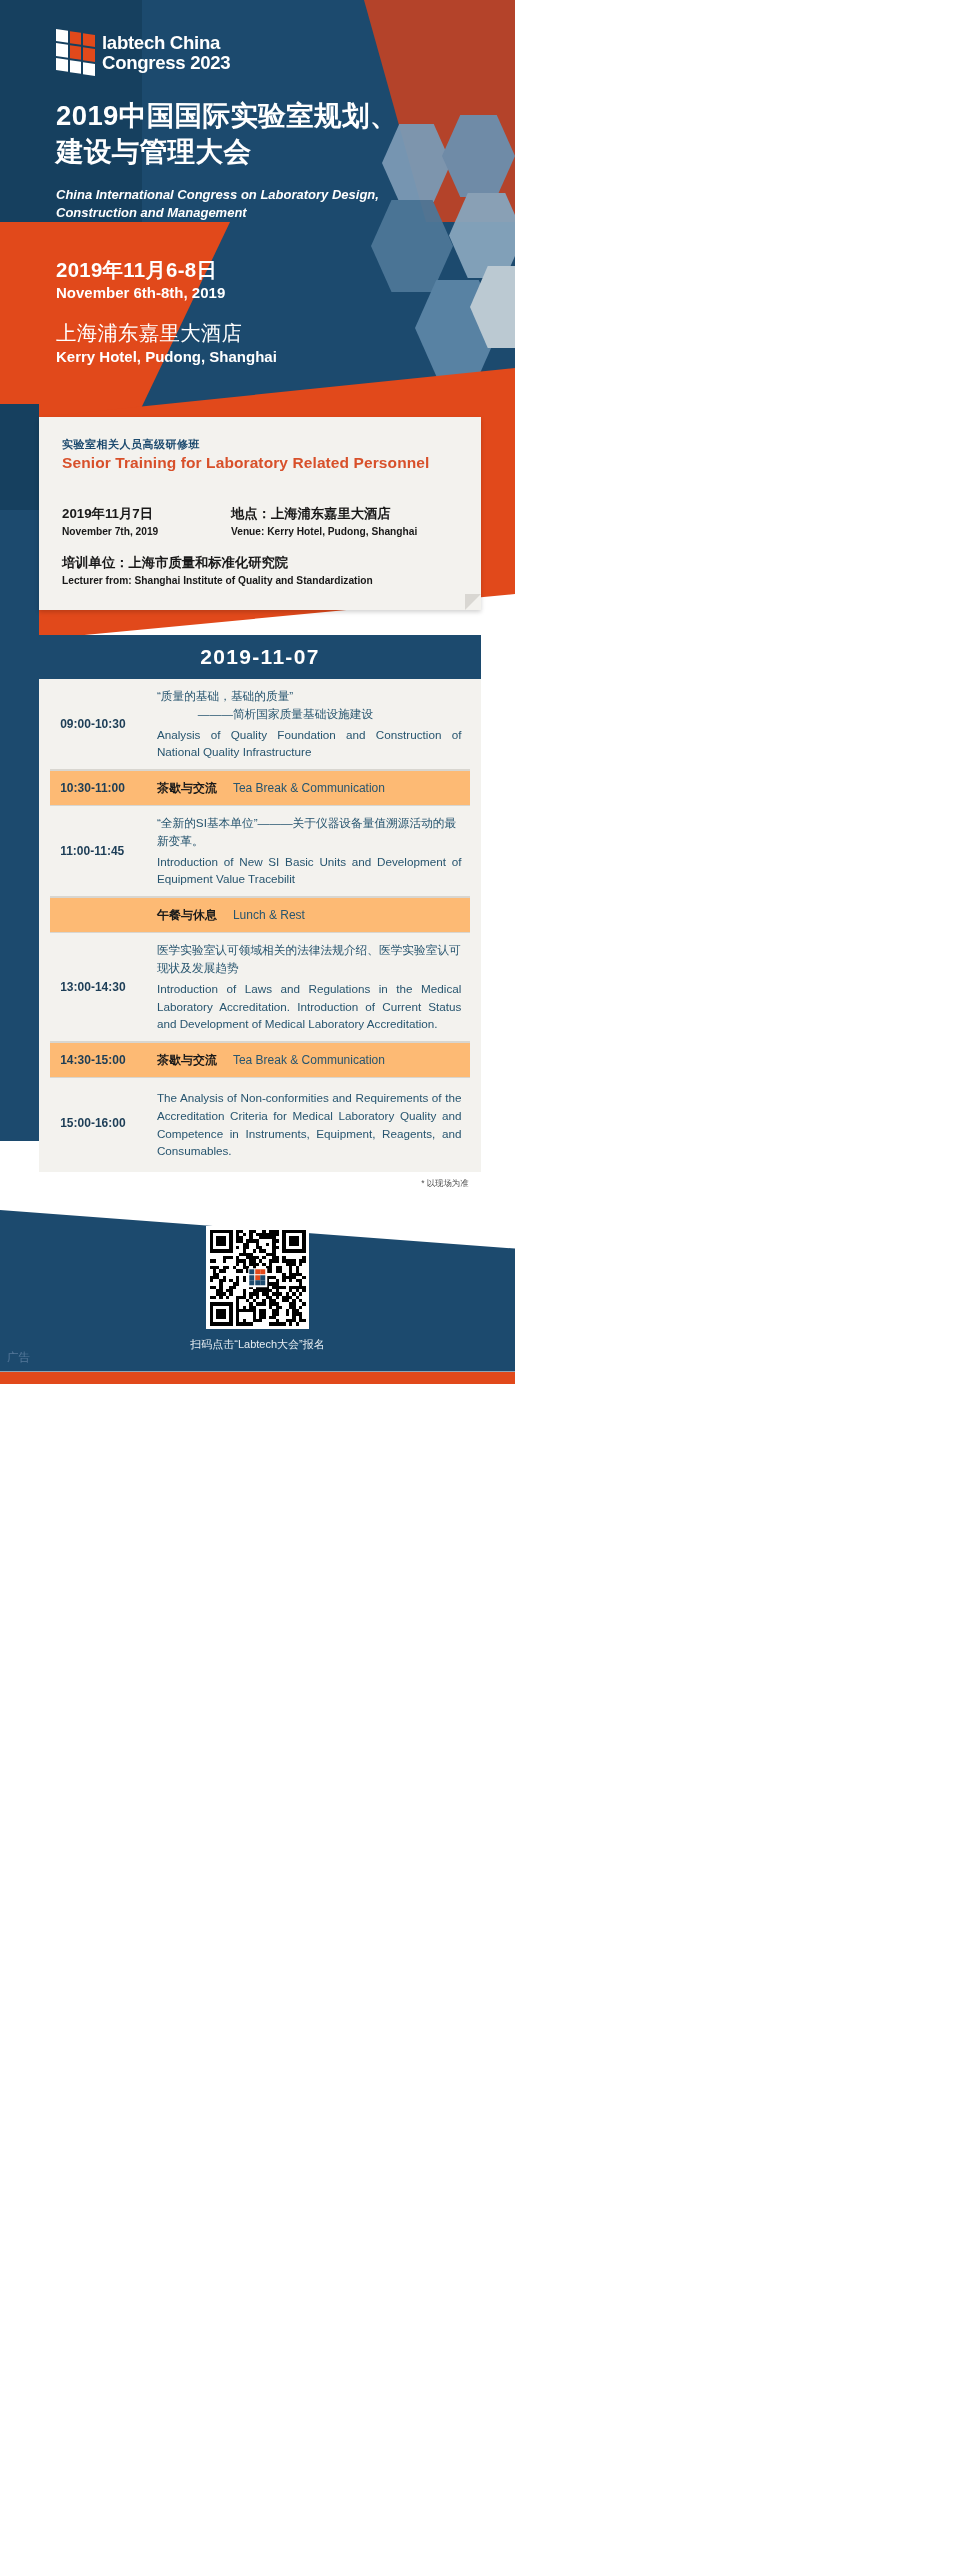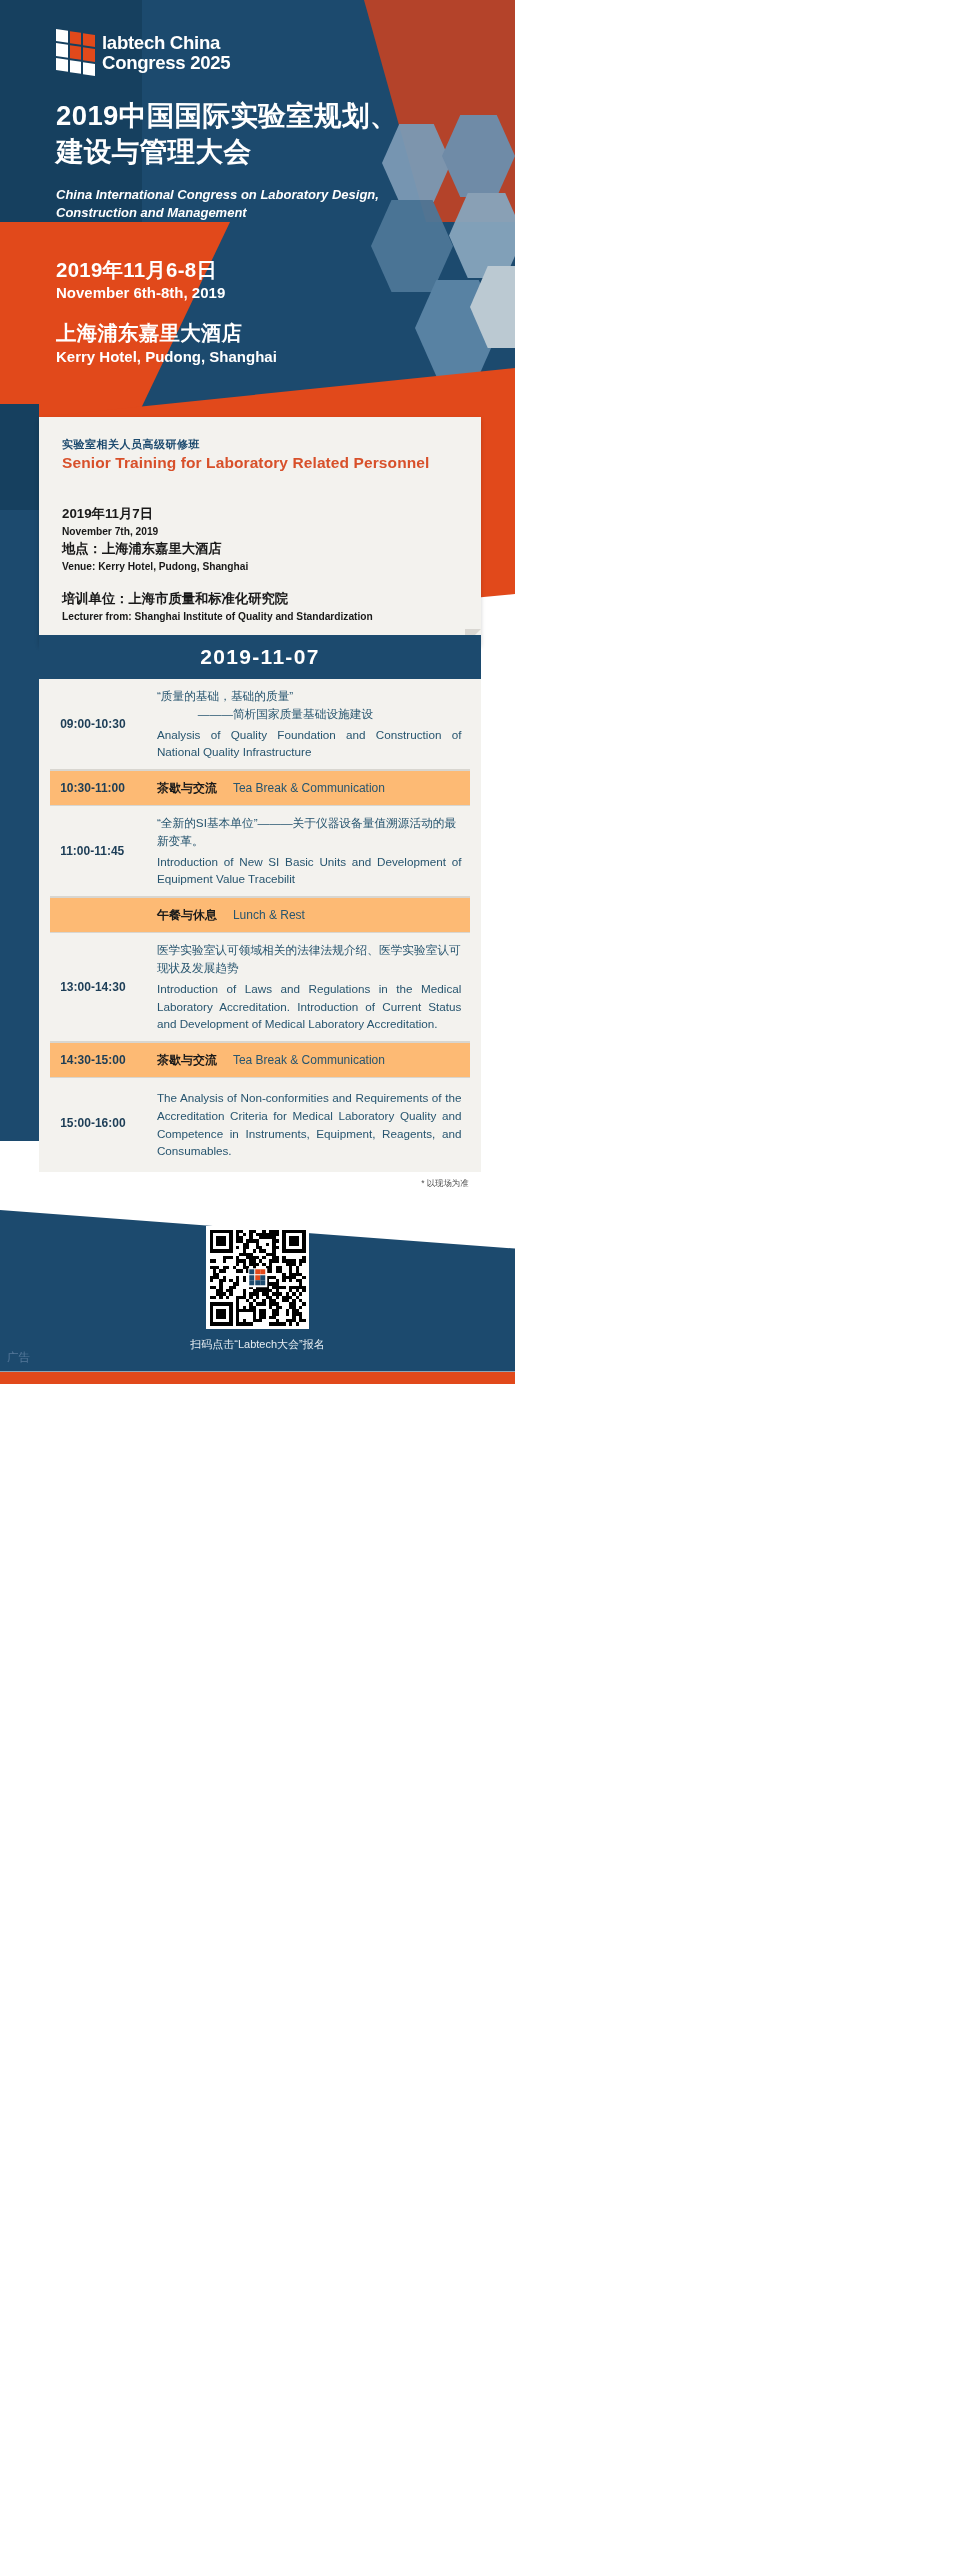--- a/index.html
+++ b/index.html
@@ -124,21 +124,21 @@
     left: 56px; top: 284px;
     color: #ffffff;
     font-size: 15px;
     font-weight: bold;
   }
   .hero-venue-cn {
     position: absolute;
     left: 56px; top: 319px;
     color: #ffffff;
     font-size: 20.4px;
-    font-weight: bold;
+    font-weight: normal;
     letter-spacing: 0.3px;
   }
   .hero-venue-en {
     position: absolute;
     left: 56px; top: 348px;
     color: #ffffff;
     font-size: 15px;
     font-weight: bold;
   }
 
@@ -194,21 +194,20 @@
   .train-title-en {
     color: #d8502a;
     font-size: 15.5px;
     font-weight: bold;
     letter-spacing: 0.1px;
     margin-bottom: 32px;
   }
   .train-row {
     display: flex;
     margin-bottom: 14px;
-    flex-direction: column;
   }
   .train-col { flex: 0 0 auto; }
   .train-col.left { width: 169px; }
   .train-cn {
     color: #181818;
     font-size: 13.3px;
     font-weight: bold;
     line-height: 1.5;
   }
   .train-en {
@@ -380,21 +379,21 @@
         <div class="logo-cell red"></div>
         <div class="logo-cell"></div>
         <div class="logo-cell red"></div>
         <div class="logo-cell red"></div>
         <div class="logo-cell"></div>
         <div class="logo-cell"></div>
         <div class="logo-cell"></div>
       </div>
       <div class="logo-text">
         <div>labtech China</div>
-        <div>Congress 2025</div>
+        <div>Congress 2023</div>
       </div>
     </div>
 
     <div class="hero-title-cn">
       <div>2019中国国际实验室规划、</div>
       <div>建设与管理大会</div>
     </div>
     <div class="hero-title-en">
       <div>China International Congress on Laboratory Design,</div>
       <div>Construction and Management</div>

